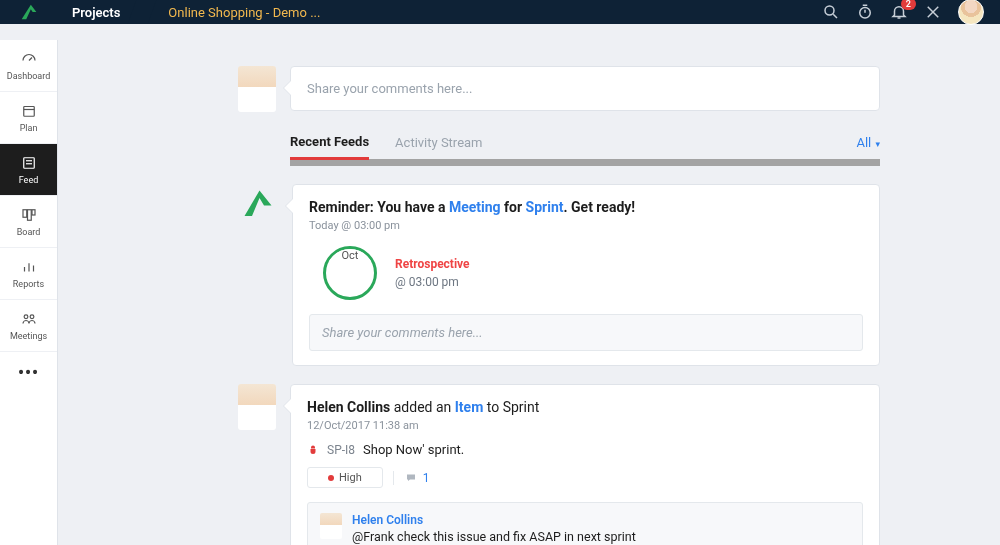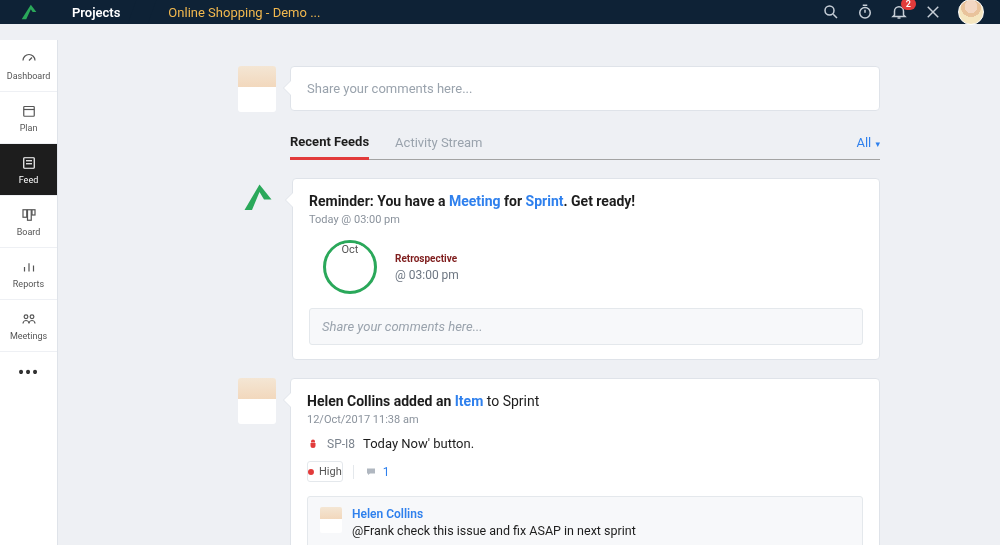--- a/index.html
+++ b/index.html
@@ -30,50 +30,50 @@
 
 .main { position: absolute; top: 40px; left: 58px; right: 0; bottom: 0; overflow-y: auto; padding: 26px 120px 20px 180px; }
 
 
 .composer-row { display: flex; align-items: flex-start; gap: 14px; margin-bottom: 22px; }
 .feed-avatar { width: 38px; height: 46px; border-radius: 3px; background: linear-gradient(180deg, #f4e6d4 0%, #f2d8bd 45%, #fff 46%); flex-shrink: 0; }
 .composer { flex: 1; background: #fff; border: 1px solid #dfe3e9; border-radius: 4px; padding: 14px 16px; color: #9aa3ad; font-size: 13px; position: relative; }
 .composer::before { content: ""; position: absolute; left: -7px; top: 14px; width: 0; height: 0; border-top: 7px solid transparent; border-bottom: 7px solid transparent; border-right: 7px solid #fff; filter: drop-shadow(-1px 0 0 #dfe3e9); }
 
 
-.tabs-row { display: flex; align-items: center; border-bottom: 1px solid #a3a3a3; margin-bottom: 18px; margin-left: 52px; }
+.tabs-row { display: flex; align-items: center; border-bottom: 7px solid #a3a3a3; margin-bottom: 18px; margin-left: 52px; }
 .tab { padding: 0 0 8px 0; margin-right: 26px; font-size: 13px; color: #9aa3ad; cursor: pointer; }
 .tab.active { color: #1d1d1d; font-weight: 700; border-bottom: 3px solid #e23b3b; margin-bottom: -1px; }
 .tabs-filter { margin-left: auto; color: #2f80ed; font-size: 13px; cursor: pointer; padding-bottom: 8px; }
 .tabs-filter .chev { font-size: 9px; margin-left: 2px; }
 
 
 .feed-row { display: flex; align-items: flex-start; gap: 14px; margin-bottom: 18px; }
 .feed-card { flex: 1; background: #fff; border: 1px solid #dfe3e9; border-radius: 4px; padding: 14px 16px; position: relative; }
 .feed-card::before { content: ""; position: absolute; left: -7px; top: 14px; width: 0; height: 0; border-top: 7px solid transparent; border-bottom: 7px solid transparent; border-right: 7px solid #fff; filter: drop-shadow(-1px 0 0 #dfe3e9); }
 .feed-title { font-size: 14px; color: #1d1d1d; font-weight: 700; }
 .feed-title .lnk { color: #2f80ed; font-weight: 700; }
 .feed-time { font-size: 11px; color: #8a929c; margin-top: 4px; }
 
 .event-row { display: flex; align-items: center; gap: 18px; margin-top: 14px; margin-left: 14px; }
 .date-chip { width: 54px; height: 54px; border-radius: 50%; border: 3px solid #2aa85a; overflow: hidden; display: flex; flex-direction: column; }
 .date-chip .d-top { flex: 1; background: #fff; display: flex; align-items: center; justify-content: center; font-size: 11px; color: #555; }
 .date-chip .d-bot { flex: 1; background: #2aa85a; display: flex; align-items: center; justify-content: center; font-size: 13px; color: #fff; font-weight: 700; margin-top: 44px; }
-.event-meta .event-name { font-size: 10px; font-weight: 700; color: #7f1d1d; }
+.event-meta .event-name { font-size: 12px; font-weight: 700; color: #ef4444; }
 .event-meta .event-time { font-size: 12px; color: #6d7682; margin-top: 4px; }
 
 .inner-composer { margin-top: 14px; background: #f7f8fa; border: 1px solid #e4e8ec; border-radius: 3px; padding: 10px 12px; color: #9aa3ad; font-style: italic; font-size: 13px; }
 
 .item-row { display: flex; align-items: center; gap: 8px; margin-top: 10px; font-size: 13px; }
 .bug-ic { width: 12px; height: 14px; color: #e23b3b; }
 .item-id { color: #7c848e; font-size: 12px; }
 .item-title { color: #1d1d1d; }
 
 .chip-row { display: flex; align-items: center; gap: 10px; margin-top: 10px; }
-.pri-chip { border: 1px solid #e4e8ec; border-radius: 3px; padding: 3px 0; font-size: 11px; color: #555; display: inline-flex; align-items: center; gap: 5px; }
+.pri-chip { border: 1px solid #e4e8ec; border-radius: 3px; padding: 3px 20px; font-size: 11px; color: #555; display: inline-flex; align-items: center; gap: 5px; }
 .pri-dot { width: 6px; height: 6px; border-radius: 50%; background: #e23b3b; }
 .cm-chip { display: inline-flex; align-items: center; gap: 5px; font-size: 12px; color: #2f80ed; border-left: 1px solid #e4e8ec; padding-left: 10px; }
 .cm-chip .cm-ic { width: 14px; height: 12px; color: #b0b7c0; }
 
 .comment-block { margin-top: 14px; background: #f7f8fa; border: 1px solid #e4e8ec; border-radius: 3px; padding: 10px 12px; display: flex; gap: 10px; }
 .mini-av { width: 22px; height: 26px; border-radius: 2px; background: linear-gradient(180deg, #f4e6d4 0%, #f2d8bd 45%, #fff 46%); flex-shrink: 0; }
 .comment-block .c-name { color: #2f80ed; font-size: 12px; font-weight: 600; }
 .comment-block .c-text { font-size: 12.5px; color: #1d1d1d; margin-top: 2px; }
 .brand-avatar{ width:40px; height:40px; display:flex; align-items:center; justify-content:center; }
 .brand-avatar svg{ width:36px; height:36px; }
@@ -221,29 +221,29 @@
         </div>
       </div>
       <div class="inner-composer">Share your comments here...</div>
     </div>
   </div>
 
   <div class="feed-row">
     <div class="feed-avatar"></div>
     <div class="feed-card">
       <div class="feed-title">
-        <span>Helen Collins</span><span style="font-weight:700"> added an </span><span class="lnk">Item</span><span style="font-weight:400"> to Sprint</span>
+        <span>Helen Collins</span><span style="font-weight:400"> added an </span><span class="lnk">Item</span><span style="font-weight:400"> to Sprint</span>
       </div>
       <div class="feed-time">12/Oct/2017 11:38 am</div>
       <div class="item-row">
         <svg class="bug-ic" viewBox="0 0 24 24">
             <path fill="currentColor" d="M12 3 a4 4 0 0 1 4 4 v2 H8 V7 a4 4 0 0 1 4-4 Z M7 10 h10 v5 a5 5 0 0 1-10 0 Z"></path>
           </svg>
         <span class="item-id">SP-I8</span>
-        <span class="item-title">Today Now' button.</span>
+        <span class="item-title">Shop Now' sprint.</span>
       </div>
       <div class="chip-row">
         <span class="pri-chip">
             <span class="pri-dot"></span>
             <span>High</span>
           </span>
         <span class="cm-chip">
           <svg class="cm-ic" viewBox="0 0 24 24">
               <path fill="currentColor" d="M4 5 h16 v10 H10 l-4 3 v-3 H4 Z"></path>
             </svg>

